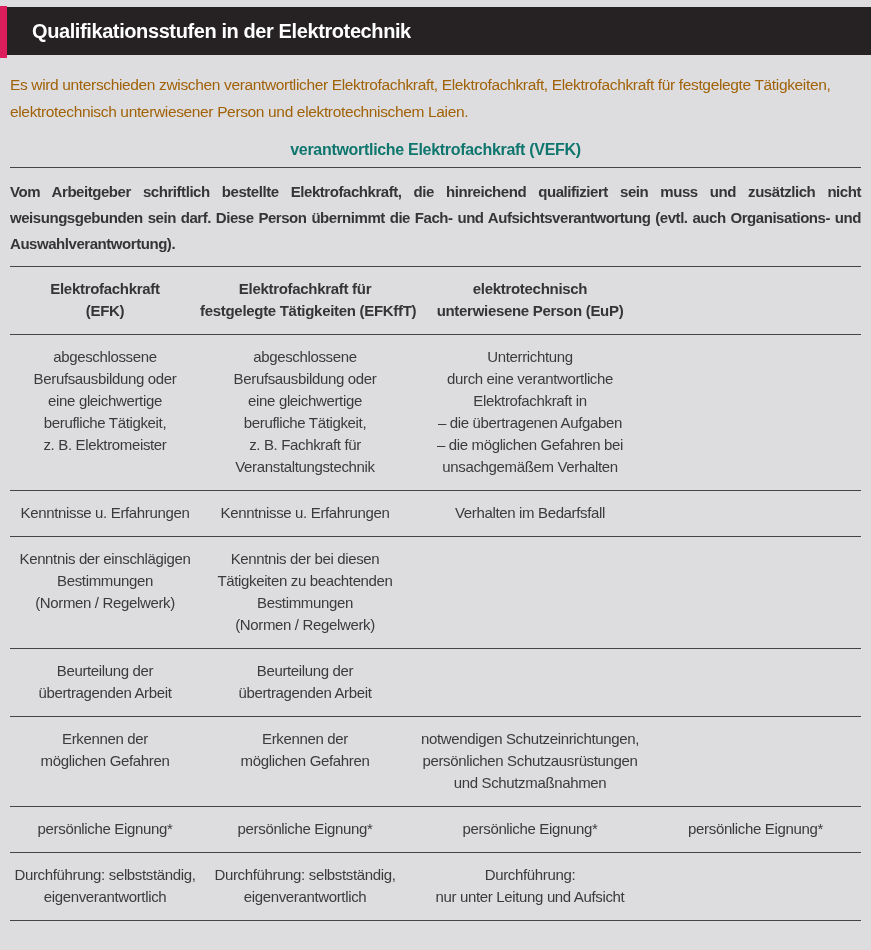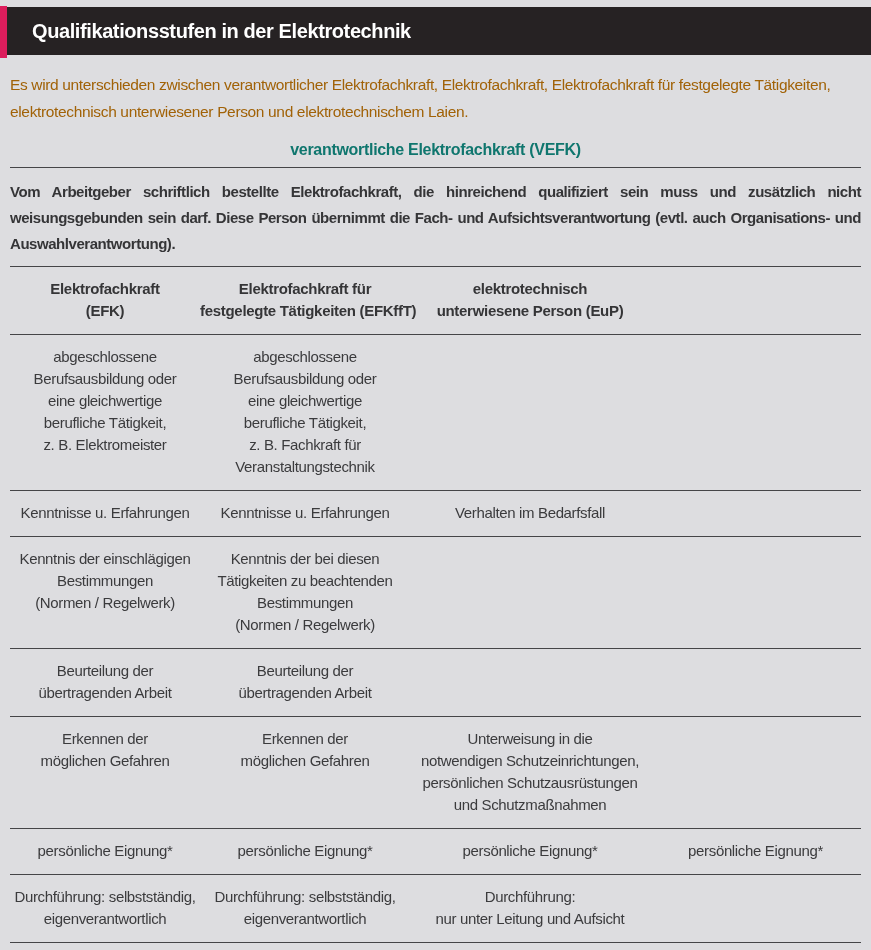--- a/index.html
+++ b/index.html
@@ -136,20 +136,28 @@
           <div class="line">z. B. Elektromeister</div>
         </div>
         <div class="t-cell col1">
           <div class="line">abgeschlossene</div>
           <div class="line">Berufsausbildung oder</div>
           <div class="line">eine gleichwertige</div>
           <div class="line">berufliche Tätigkeit,</div>
           <div class="line">z. B. Fachkraft für</div>
           <div class="line">Veranstaltungstechnik</div>
         </div>
+        <div class="t-cell col2">
+          <div class="line">Unterrichtung</div>
+          <div class="line">durch eine verantwortliche</div>
+          <div class="line">Elektrofachkraft in</div>
+          <div class="line">– die übertragenen Aufgaben</div>
+          <div class="line">– die möglichen Gefahren bei</div>
+          <div class="line">unsachgemäßem Verhalten</div>
+        </div>
         <div class="t-cell col3"></div>
       </div>
       <div class="t-row">
         <div class="t-cell col0">
           <div class="line">Kenntnisse u. Erfahrungen</div>
         </div>
         <div class="t-cell col1">
           <div class="line">Kenntnisse u. Erfahrungen</div>
         </div>
         <div class="t-cell col2">
@@ -187,21 +195,20 @@
       <div class="t-row">
         <div class="t-cell col0">
           <div class="line">Erkennen der</div>
           <div class="line">möglichen Gefahren</div>
         </div>
         <div class="t-cell col1">
           <div class="line">Erkennen der</div>
           <div class="line">möglichen Gefahren</div>
         </div>
         <div class="t-cell col2">
-          <div class="line">Unterweisung in die</div>
           <div class="line">notwendigen Schutzeinrichtungen,</div>
           <div class="line">persönlichen Schutzausrüstungen</div>
           <div class="line">und Schutzmaßnahmen</div>
         </div>
         <div class="t-cell col3"></div>
       </div>
       <div class="t-row">
         <div class="t-cell col0">
           <div class="line">persönliche Eignung*</div>
         </div>

